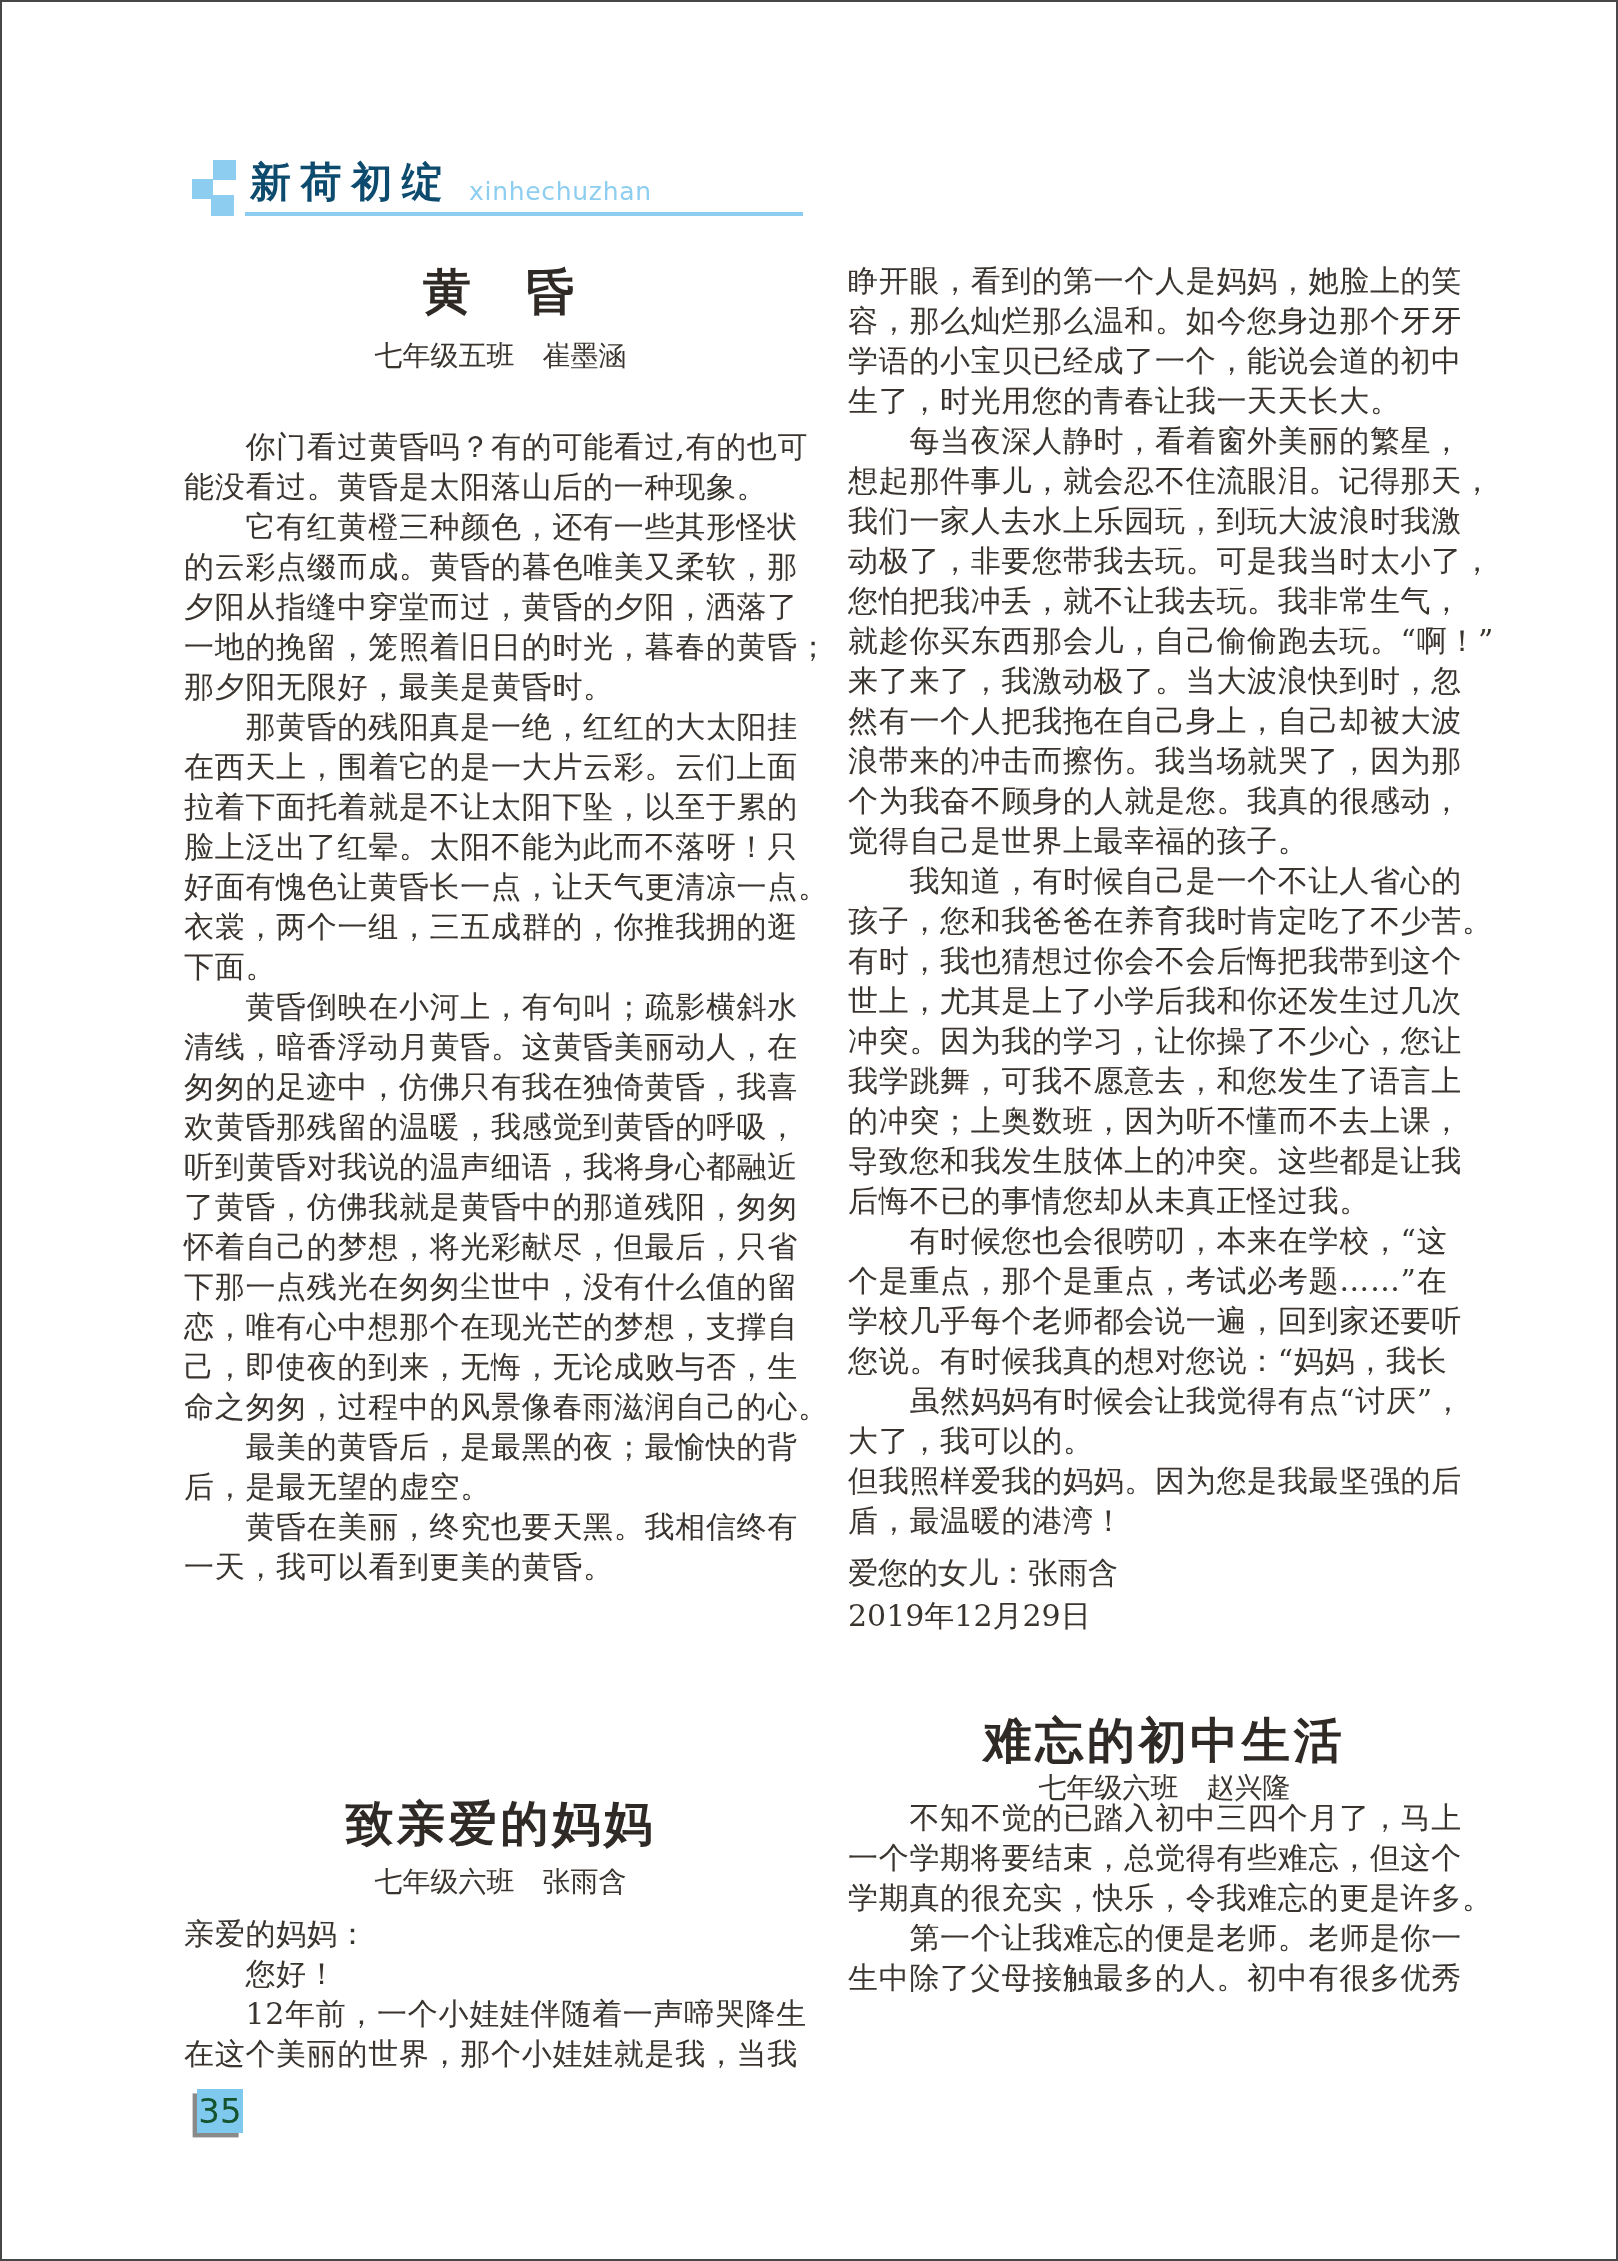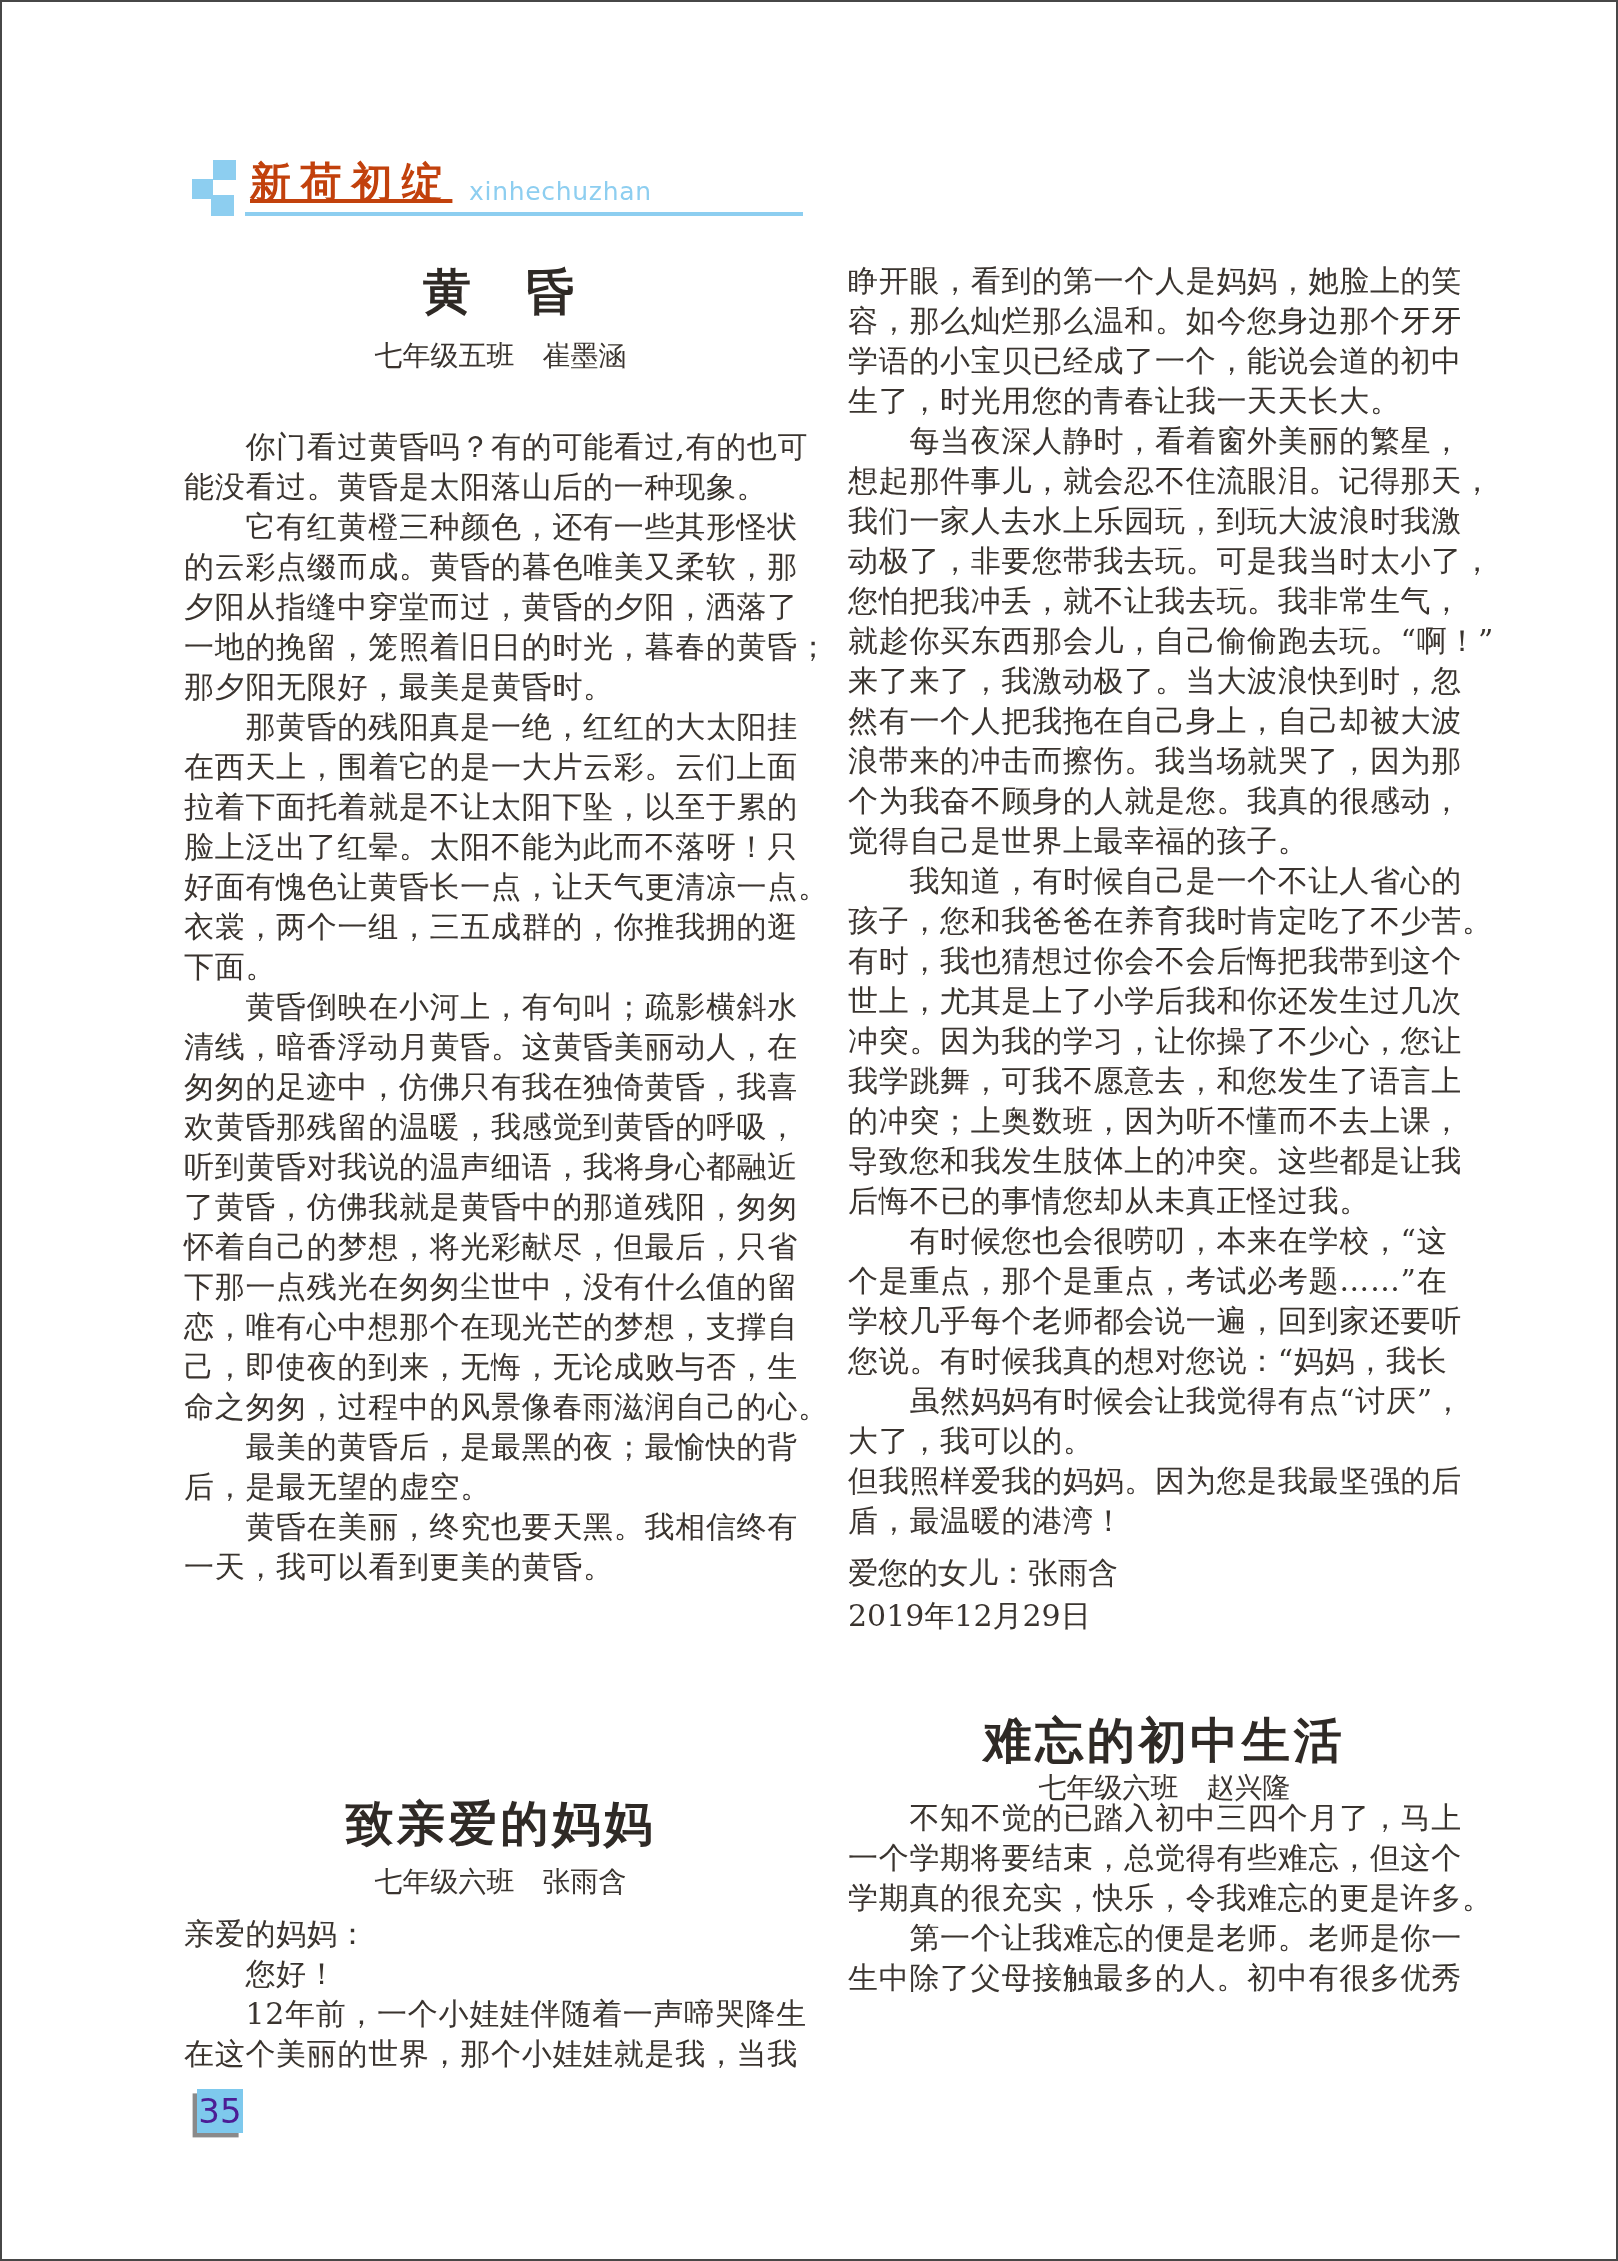--- a/index.html
+++ b/index.html
@@ -56,34 +56,34 @@
   }
   .sig-line{padding-right:43px;}
   .date-line{padding-right:88px;}
   
   .pagenum{
     position:absolute;left:195px;top:2087px;
     width:46px;height:44px;
     box-shadow:-4.4px 4.4px 0 0 #8a8a8a;
     display:flex;align-items:center;justify-content:center;
     font-family:"DejaVu Sans","Liberation Sans",sans-serif;
-    font-size:34px;color:#4c1d95;
+    font-size:34px;color:#14532d;
   }
 </style>
 </head>
 <body>
 
 <div class="page">
 
   <div class="motif">
     <span class="sq1" style="background: rgb(141, 206, 240);"></span>
     <span class="sq2" style="background: rgb(141, 206, 240);"></span>
     <span class="sq3" style="background: rgb(141, 206, 240);"></span>
   </div>
-  <div class="logo-cn" style="color: #c2410c; text-decoration: underline;">新荷初绽</div>
+  <div class="logo-cn" style="color: #0c4a6e;">新荷初绽</div>
   <div class="logo-py" style="color: rgb(141, 206, 240);">xinhechuzhan</div>
   <div class="header-rule" style="background: rgb(141, 206, 240);"></div>
 
   <div class="col col-left">
     <h1 class="essay-title" style="top:263px;">黄　昏</h1>
     <div class="byline" style="top:337px;">七年级五班　崔墨涵</div>
     <div class="body-block" style="top:425px;">
         <div class="text-line">　　你门看过黄昏吗？有的可能看过,有的也可</div>
         <div class="text-line">能没看过。黄昏是太阳落山后的一种现象。</div>
         <div class="text-line">　　它有红黄橙三种颜色，还有一些其形怪状</div>

